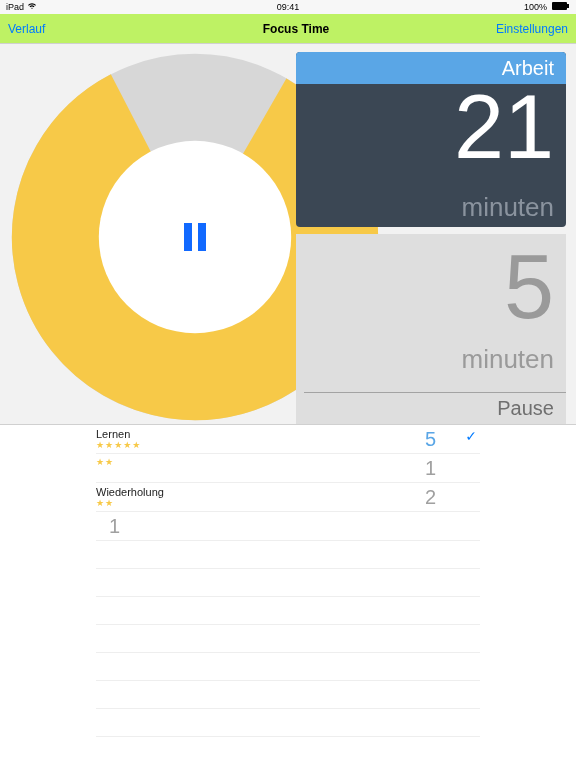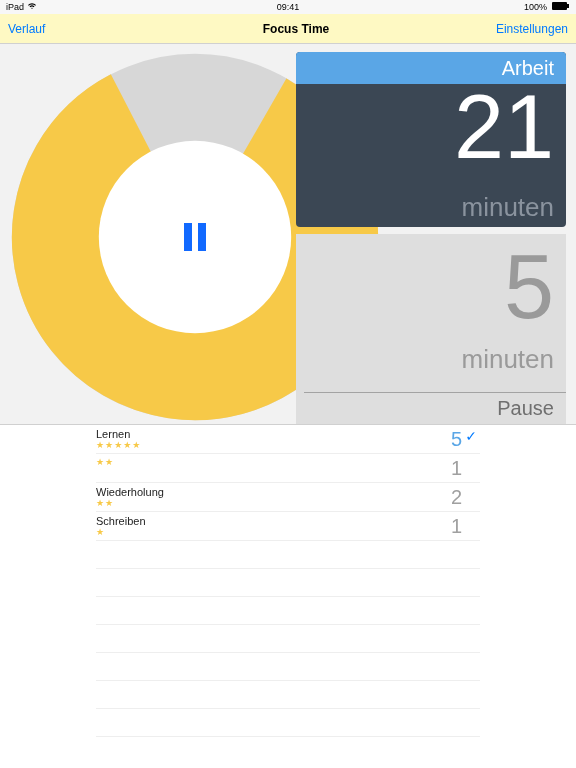--- a/index.html
+++ b/index.html
@@ -20,21 +20,21 @@
       font-size: 9px;
       color: #000;
     }
     .statusbar .left { display: flex; align-items: center; gap: 3px; justify-content: flex-end; }
     .statusbar .center { position: absolute; left: 50%; transform: translateX(-50%); font-weight: 500; }
     .statusbar .right { display: flex; align-items: center; gap: 5px; }
     .wifi-icon { display: inline-block; }
     .battery-icon { display: inline-block; }
     .navbar {
       height: 30px;
-      background: #fef9c3;
+      background: #bef264;
       display: flex;
       align-items: center;
       justify-content: space-between;
       padding: 0 8px;
       border-bottom: 1px solid #d0d0d0;
       position: relative;
     }
     .navbar .nav-btn { color: #007aff; font-size: 12px; cursor: pointer; }
     .navbar .title {
       position: absolute;
@@ -157,20 +157,21 @@
       overflow-y: auto;
     }
     .row {
       display: flex;
       align-items: flex-start;
       border-bottom: 1px solid #eee;
       padding: 3px 0 2px 0;
       min-height: 28px;
       margin: 0 96px;
       position: relative;
+      gap: 26px;
     }
     .row.empty { min-height: 28px; }
     .row-main { flex: 1; }
     .row-name { font-size: 11px; color: #222; }
     .row-stars { font-size: 9px; color: #f7c948; letter-spacing: 1px; }
     .row-count { font-size: 20px; font-weight: 300; color: #a0a0a0; width: 24px; text-align: right; }
     .row-check { width: 18px; display: flex; align-items: center; justify-content: center; color: #007aff; font-size: 14px; }
     .row.selected .row-count { color: #5aa6e6; }
   </style>
 </head>
@@ -248,24 +249,20 @@
     </div>
     <div class="row">
       <div class="row-main">
         <div class="row-name">Wiederholung</div>
         <div class="row-stars">★★</div>
       </div>
       <div class="row-count">2</div>
       <div class="row-check"></div>
     </div>
     <div class="row">
-      <div class="row-main">
-        <div class="row-name">Schreiben</div>
-        <div class="row-stars">★</div>
-      </div>
       <div class="row-count">1</div>
       <div class="row-check"></div>
     </div>
     <div class="row empty"></div>
     <div class="row empty"></div>
     <div class="row empty"></div>
     <div class="row empty"></div>
     <div class="row empty"></div>
     <div class="row empty"></div>
     <div class="row empty"></div>

